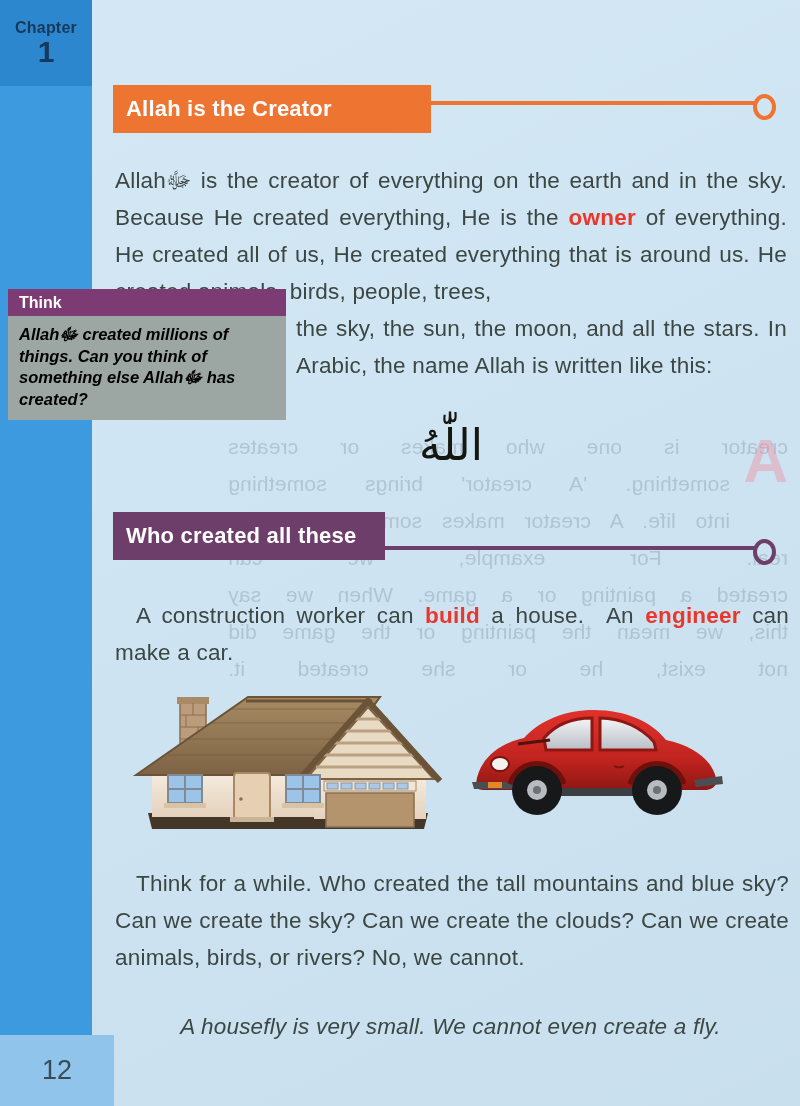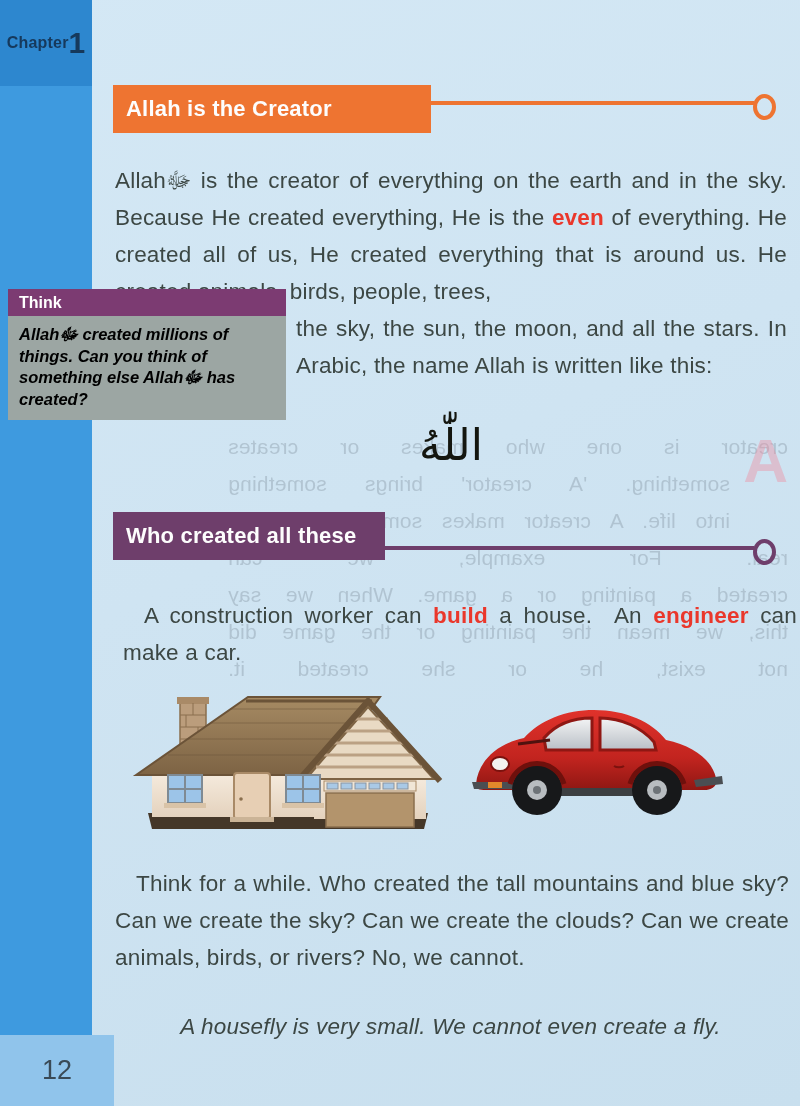--- a/index.html
+++ b/index.html
@@ -6,21 +6,21 @@
   .page{
     position:relative;width:800px;height:1106px;margin:0 auto;
     background:linear-gradient(155deg,#d4e8f5 0%,#cfe4f2 45%,#c8dfee 100%);
     font-family:"Liberation Sans",sans-serif;
     overflow:hidden;
   }
   
   .sidebar{position:absolute;left:0;top:0;width:92px;height:1106px;background:#3e9adf;}
   .chapter-box{
     position:absolute;left:0;top:0;width:92px;height:86px;background:#2d87cf;
-    display:flex;flex-direction:row;align-items:center;justify-content:center;
+    display:flex;flex-direction:column;align-items:center;justify-content:center;
     color:#16395c;
   }
   .chapter-label{font-size:16px;font-weight:700;letter-spacing:.2px;}
   .chapter-number{font-size:30px;font-weight:800;line-height:30px;}
   .pagenum-box{
     position:absolute;left:0;top:1035px;width:114px;height:71px;background:#90c4eb;
     display:flex;align-items:center;justify-content:center;color:#3a4a56;
     font-size:27px;
   }
   
@@ -38,21 +38,21 @@
   .ring.orange{left:753px;top:94px;border:4px solid #ee7431;}
   .ring.purple{left:753px;top:539px;border:4px solid #6e3e6b;}
   
   .para{
     position:absolute;color:#3c4744;font-size:22.5px;line-height:37px;
     text-align:justify;z-index:2;letter-spacing:.2px;
   }
   .para .red-bold{color:#ea372b;font-weight:800;}
   #para1a{left:115px;top:139px;width:672px;}
   #para1b{left:296px;top:287px;width:491px;}
-  #para2{left:123px;top:587px;width:674px;text-indent:21px;margin-top:10px;}
+  #para2{left:115px;top:587px;width:674px;text-indent:21px;margin-top:10px;}
   #para3{left:115px;top:842px;width:674px;text-indent:21px;}
   #para4{left:103px;top:985px;width:674px;text-indent:21px;text-align:center;font-style:italic;}
   
   .think-box{position:absolute;left:8px;top:289px;width:278px;z-index:4;}
   .think-title{
     background:#7c3b72;color:#fff;font-weight:800;font-size:16px;
     padding:3px 15px 3px 11px;height:21px;line-height:21px;
   }
   .think-body{
     background:#9ca6a3;color:#000000;font-style:italic;font-weight:600;
@@ -106,21 +106,21 @@
         <div class="bleed-line">not exist, he or she created it.</div>
       </div>
   </div>
 
   <div class="banner orange">
     <span>Allah is the Creator</span>
   </div>
   <div class="hline orange"></div>
   <div class="ring orange"></div>
 
-  <p class="para" id="para1a"><span>Allahﷻ is the creator of everything on the earth and in the sky. Because He created everything, He is the </span><span class="red-bold">even</span><span> of everything. He created all of us, He created everything that is around us. He created animals, birds, people, trees,</span></p>
+  <p class="para" id="para1a"><span>Allahﷻ is the creator of everything on the earth and in the sky. Because He created everything, He is the </span><span class="red-bold">owner</span><span> of everything. He created all of us, He created everything that is around us. He created animals, birds, people, trees,</span></p>
 
   <div class="think-box">
     <div class="think-title">Think</div>
     <div class="think-body">Allahﷻ created millions of things. Can you think of something else Allahﷻ has created?</div>
   </div>
 
   <p class="para" id="para1b"><span>the sky, the sun, the moon, and all the stars. In Arabic, the name Allah is written like this:</span></p>
 
   <div class="arabic">اللّٰهُ</div>
 

